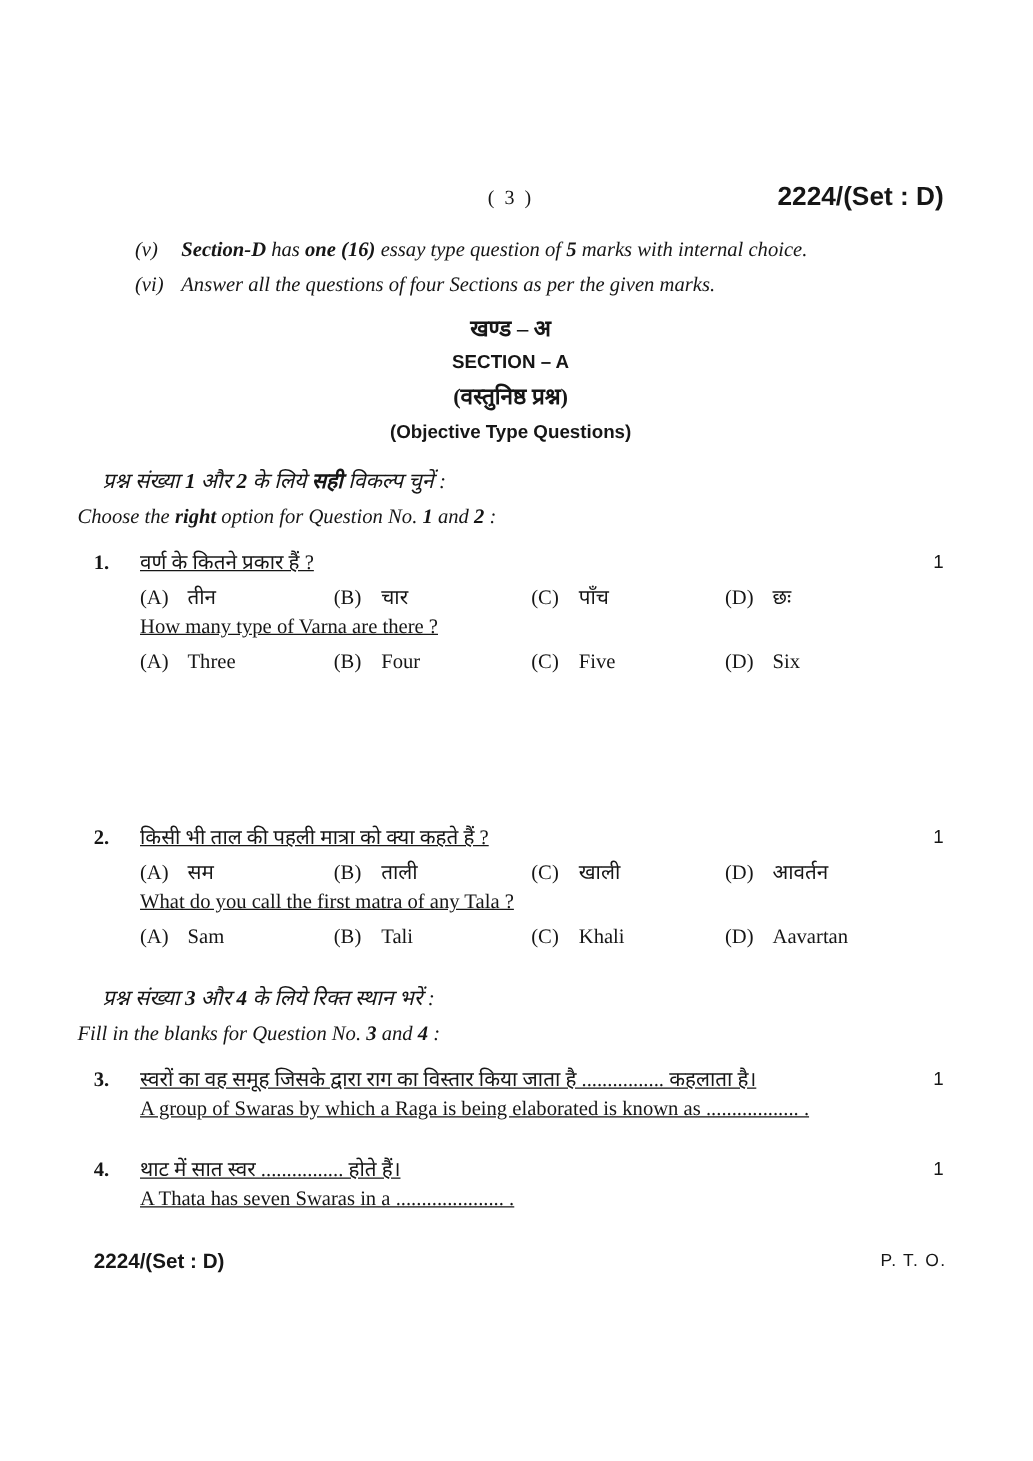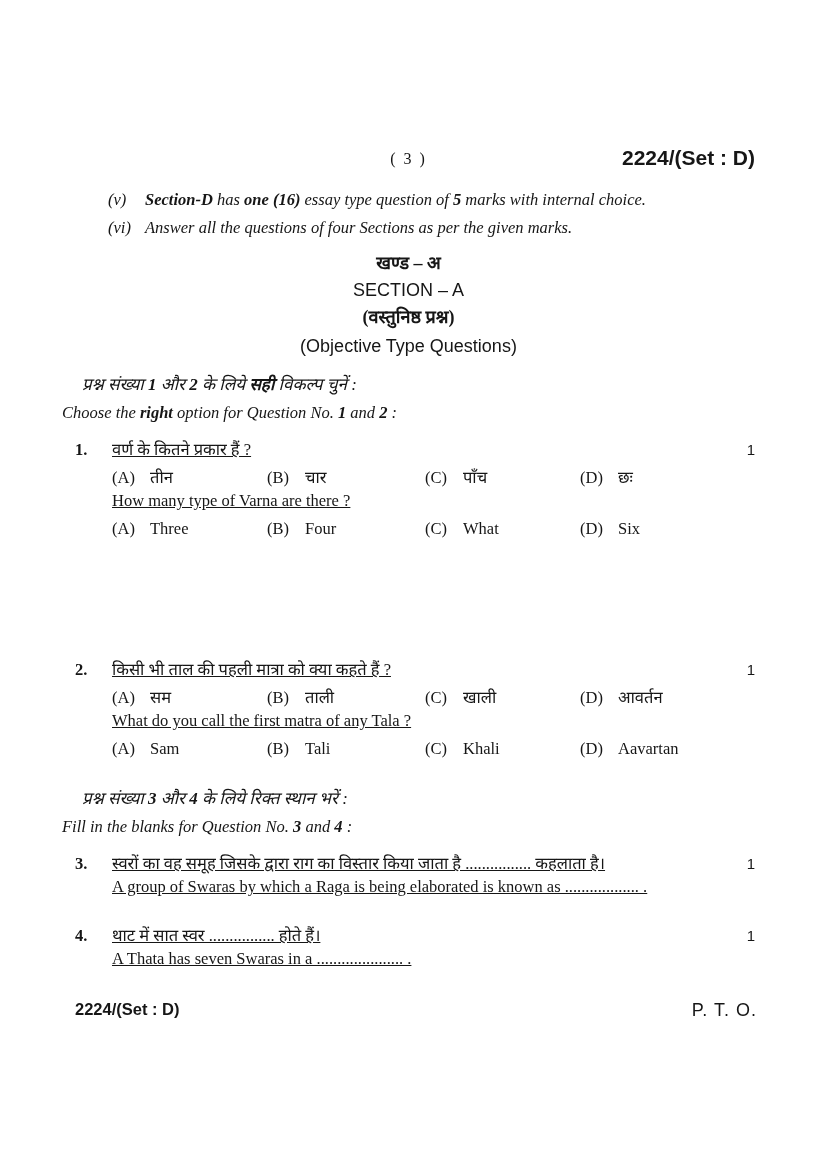--- a/index.html
+++ b/index.html
@@ -15,21 +15,21 @@
   
   .ginst { display:flex; margin:0 0 0 46px; font-style:italic; font-size:16.5px; line-height:24px; }
   .ginst .gnum { width:37px; flex:none; }
   .ginst.v { margin-top:14px; }
   .ginst.vi { margin-top:4px; }
   .bi { font-weight:bold; }
 
   
   .c { text-align:center; }
   .h-hi { font-size:18px; font-weight:bold; line-height:26px; }
-  .h-en { font-family:"Liberation Sans", sans-serif; font-size:18px; font-weight:normal; line-height:24px; }
+  .h-en { font-family:"Liberation Sans", sans-serif; font-size:15px; font-weight:bold; line-height:24px; }
   .sec1 { margin-top:10px; }
   .sec2 { margin-top:2px; }
   .sec3 { margin-top:2px; }
   .sec4 { margin-top:4px; }
 
   
   .intro-hi { margin-top:14px; font-size:17px; font-style:italic; line-height:26px;margin-left:20px; }
   .intro-en { margin-top:4px; font-size:16.5px; font-style:italic; line-height:22px; }
   .intro-hi .bn, .intro-en .bn { font-weight:bold; font-style:italic; }
 
@@ -46,21 +46,21 @@
   .q-row.en { margin-left:37px; margin-top:0; line-height:22px; }
   .options { display:grid; grid-template-columns:155px 158px 155px auto; margin:4px 0 0 37px; font-size:16.5px; line-height:24px; }
   .options.en { margin-top:6px; line-height:22px; }
   .opt { display:flex; }
   .opt .ol { width:30px; flex:none; }
   .opt .ov { padding-left:8px; }
 
   
   .footer { position:absolute; left:75px; right:69px; top:1000px; display:flex; justify-content:space-between; }
   .footer-left { font-family:"Liberation Sans", sans-serif; font-weight:bold; font-size:16.5px; }
-  .footer-right { font-family:"Liberation Sans", sans-serif; font-size:18px; letter-spacing:1px; }
+  .footer-right { font-family:"Liberation Sans", sans-serif; font-size:14px; letter-spacing:1px; }
 
   .hi { font-family:"Liberation Serif","DejaVu Sans",sans-serif; }
 </style>
 </head>
 <body>
 
 <div class="page">
 
   <div class="header-row">
     <span class="page-num">( 3 )</span>
@@ -115,21 +115,21 @@
       <span class="opt">
           <span class="ol">(A)</span>
           <span class="ov">Three</span>
         </span>
       <span class="opt">
           <span class="ol">(B)</span>
           <span class="ov">Four</span>
         </span>
       <span class="opt">
           <span class="ol">(C)</span>
-          <span class="ov">What</span>
+          <span class="ov">Five</span>
         </span>
       <span class="opt">
           <span class="ol">(D)</span>
           <span class="ov">Six</span>
         </span>
     </div>
   </div>
 
   <div class="question q2">
     <div class="q-row">

